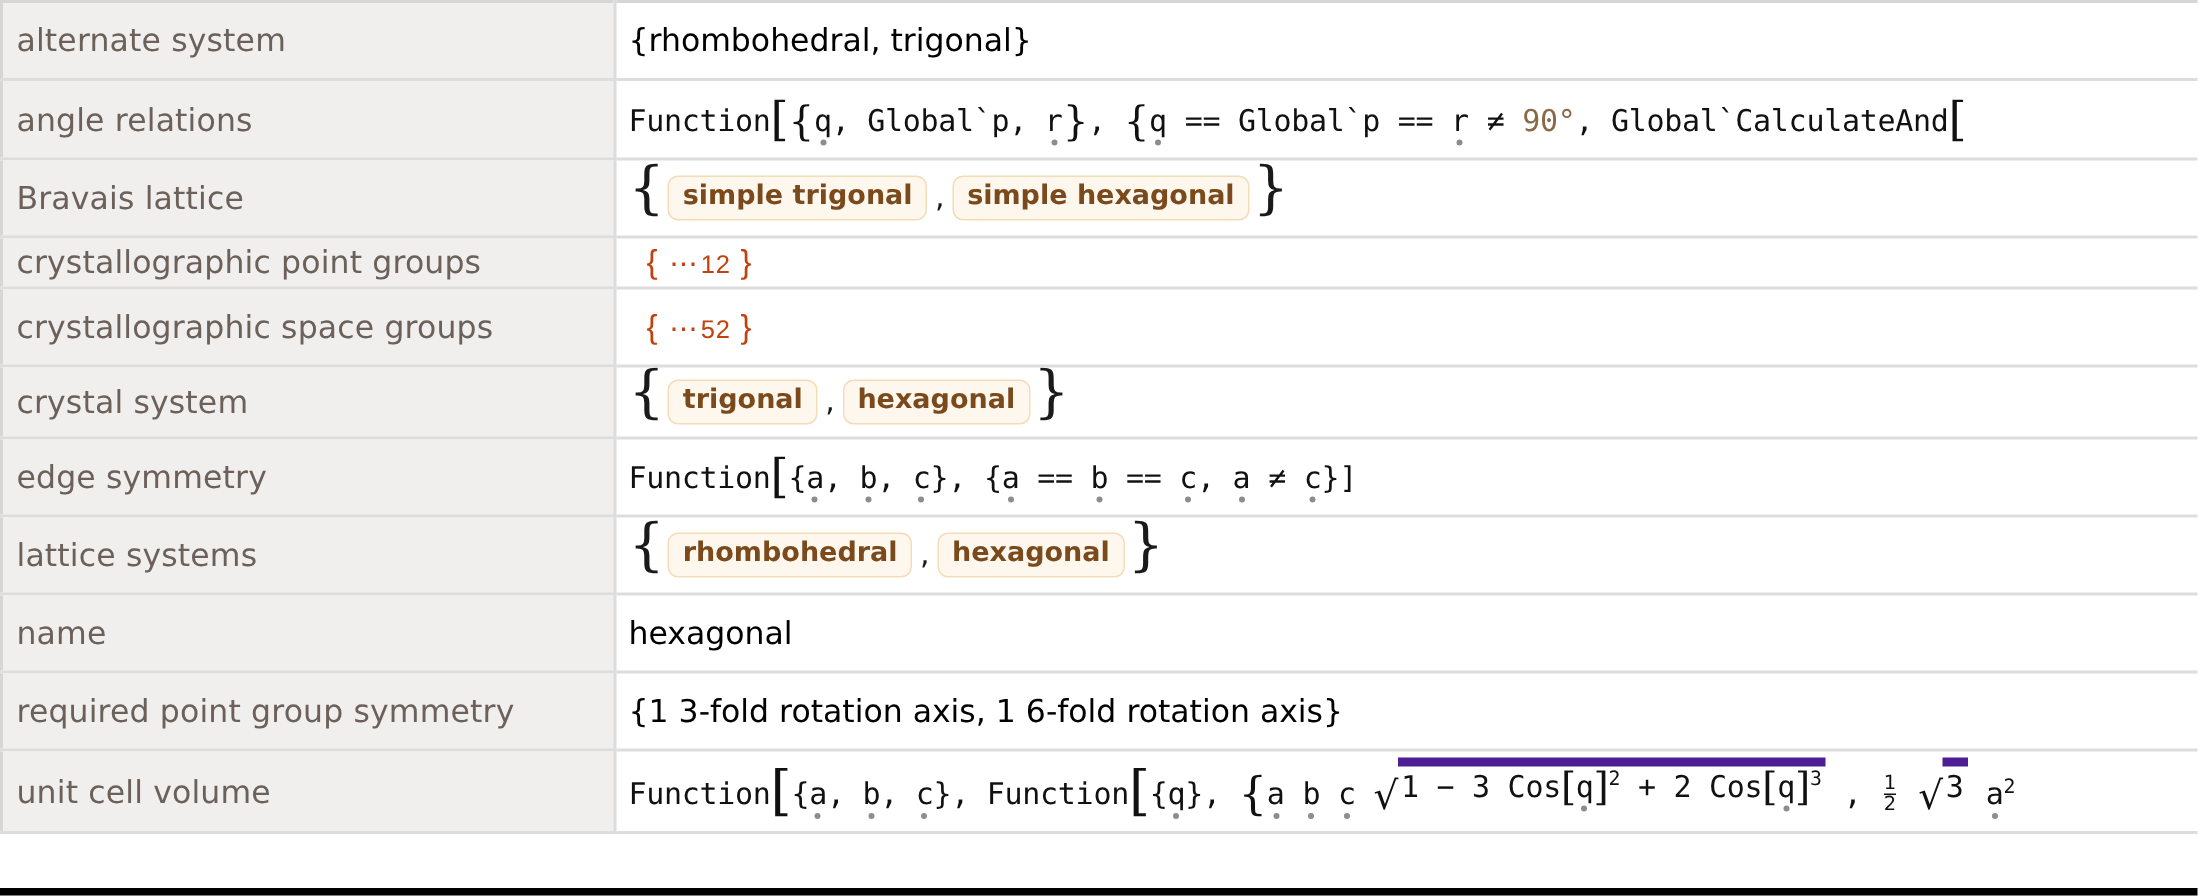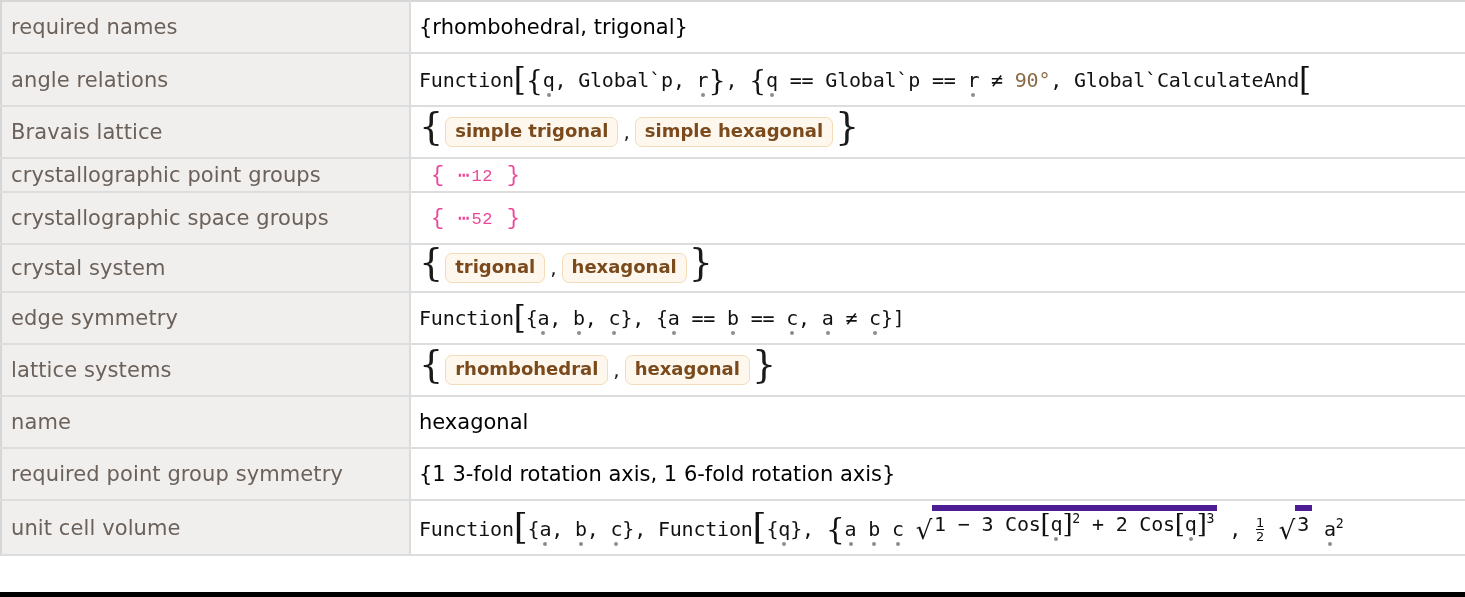--- a/index.html
+++ b/index.html
@@ -116,23 +116,23 @@
     font-size: 18px;
     padding: 3px 9px 4px 9px;
     margin: 0 2px;
     vertical-align: middle;
     line-height: 1.15;
     font-weight: bold;
   }
 
   
   .collapsed {
-    font-family: Liberation Mono, monospace;
+    font-family: Liberation Sans, sans-serif;
     font-size: 19px;
-    color: #ec4899;
+    color: #c2410c;
     padding-left: 12px;
     letter-spacing: 0.5px;
     margin-top: 10px;
   }
   .collapsed .cbrace { font-size: 22px; }
   .collapsed .cnum { font-size: 17px; }
   .collapsed .cdots { letter-spacing: 2px; }
 
   
   .tallbr {
@@ -197,21 +197,21 @@
 </style>
 </head>
 <body>
 
 <div id="page">
 
   <table class="prop-table">
     <tbody>
 
       <tr style="height:52px;">
-        <td class="cell-label">required names</td>
+        <td class="cell-label">alternate system</td>
         <td class="cell-value">
           <span class="sans">{rhombohedral, trigonal}</span>
         </td>
       </tr>
 
       <tr style="height:53px;">
         <td class="cell-label">angle relations</td>
         <td class="cell-value clip">
           <span class="mono"><span>Function</span><span class="tallbr">[</span><span class="tallbr" style="font-size:27px;">{</span><span class="pv">q</span><span>, </span><span>Global`p</span><span>, </span><span class="pv">r</span><span class="tallbr" style="font-size:27px;">}</span><span>, </span><span class="tallbr" style="font-size:27px;">{</span><span class="pv">q</span><span>&nbsp;<span>==</span>&nbsp;</span><span>Global`p</span><span>&nbsp;<span>==</span>&nbsp;</span><span class="pv">r</span><span>&nbsp;<span>≠</span>&nbsp;</span><span class="deg">90°</span><span>, </span><span>Global`CalculateAnd</span><span class="tallbr">[</span></span>
         </td>

